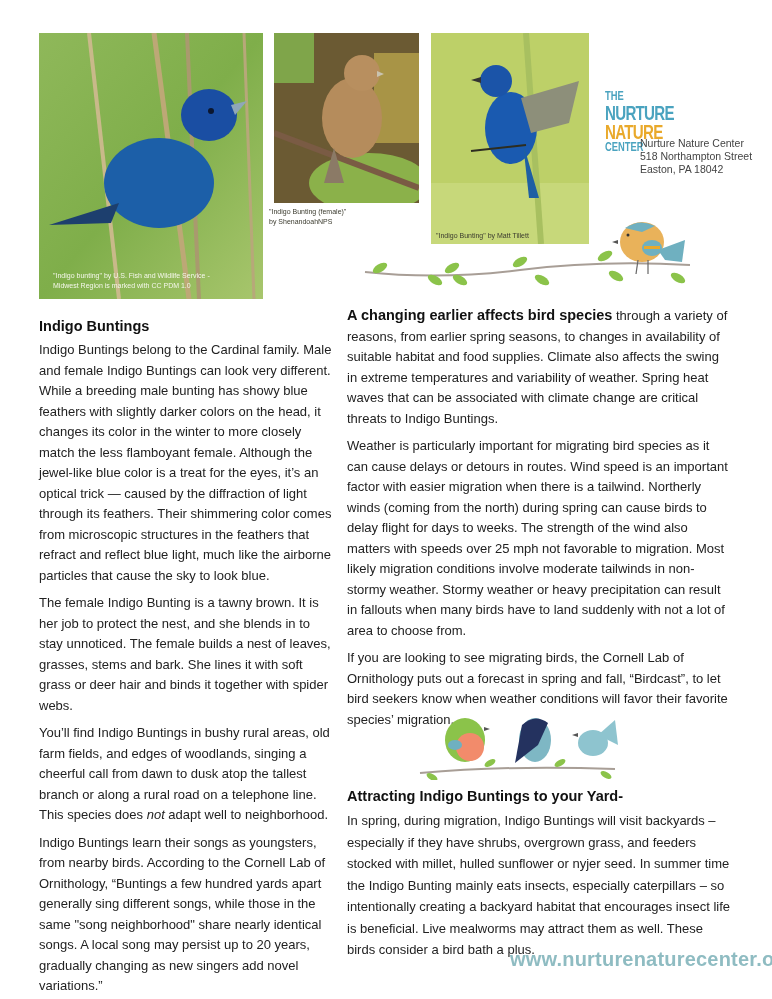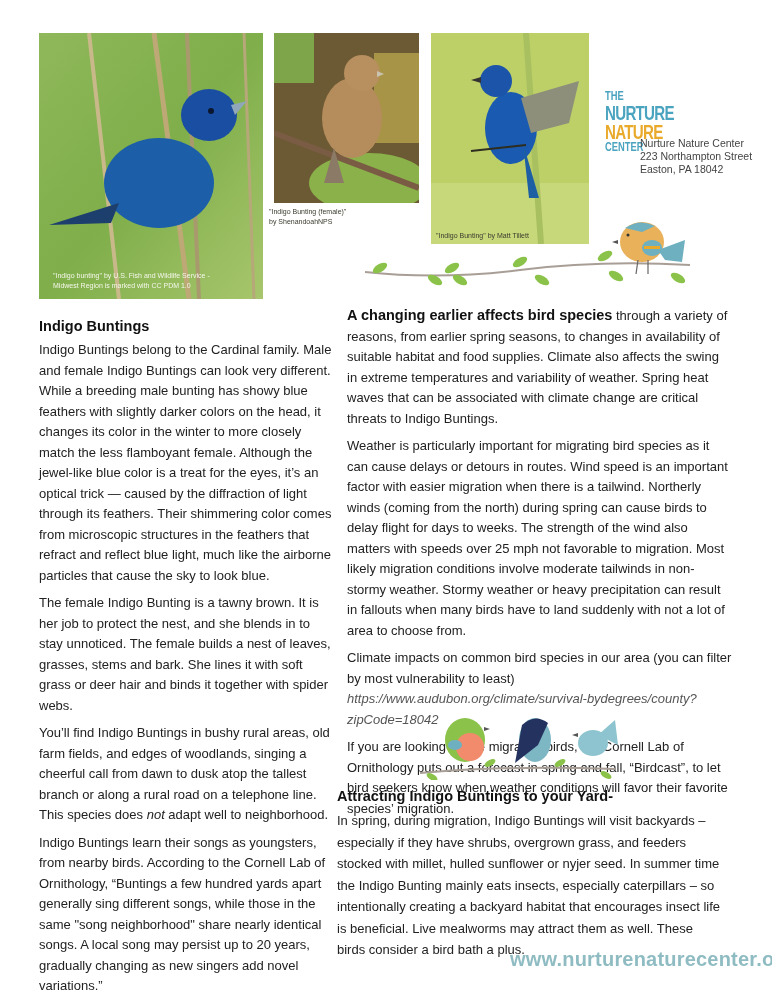--- a/index.html
+++ b/index.html
@@ -90,21 +90,21 @@
 </div>
 
 <div class="logo">
   <div class="l1">THE</div>
   <div class="l2">NURTURE</div>
   <div class="l3">NATURE</div>
   <div class="l4">CENTER</div>
 </div>
 <div class="address">
   <div>Nurture Nature Center</div>
-  <div>223 Northampton Street</div>
+  <div>518 Northampton Street</div>
   <div>Easton, PA 18042</div>
 </div>
 
 <svg class="abs" style="left:360px;top:210px;" width="340" height="80" viewBox="0 0 340 80">
   <path d="M5 62 Q 80 70 160 60 T 330 55" stroke="#a89e96" stroke-width="2" fill="none"></path>
   <g fill="#8bc34a">
     <ellipse cx="20" cy="58" rx="8" ry="4" transform="rotate(-30 20 58)"></ellipse>
     <ellipse cx="75" cy="70" rx="8" ry="4" transform="rotate(30 75 70)"></ellipse>
     <ellipse cx="92" cy="58" rx="8" ry="4" transform="rotate(-30 92 58)"></ellipse>
     <ellipse cx="100" cy="70" rx="8" ry="4" transform="rotate(30 100 70)"></ellipse>
@@ -130,21 +130,20 @@
   <p>Indigo Buntings belong to the Cardinal family. Male and female Indigo Buntings can look very different. While a breeding male bunting has showy blue feathers with slightly darker colors on the head, it changes its color in the winter to more closely match the less flamboyant female. Although the jewel-like blue color is a treat for the eyes, it’s an optical trick — caused by the diffraction of light through its feathers. Their shimmering color comes from microscopic structures in the feathers that refract and reflect blue light, much like the airborne particles that cause the sky to look blue.</p>
   <p>The female Indigo Bunting is a tawny brown. It is her job to protect the nest, and she blends in to stay unnoticed. The female builds a nest of leaves, grasses, stems and bark. She lines it with soft grass or deer hair and binds it together with spider webs.</p>
   <p><span>You’ll find Indigo Buntings in bushy rural areas, old farm fields, and edges of woodlands, singing a cheerful call from dawn to dusk atop the tallest branch or along a rural road on a telephone line. This species does </span><em>not</em><span> adapt well to neighborhood.</span></p>
   <p>Indigo Buntings learn their songs as youngsters, from nearby birds. According to the Cornell Lab of Ornithology, “Buntings a few hundred yards apart generally sing different songs, while those in the same "song neighborhood" share nearly identical songs. A local song may persist up to 20 years, gradually changing as new singers add novel variations.”</p>
 
 </div>
 
 <div class="col" style="left:347px;top:305px;width:385px;">
   <p><span class="lead">A changing earlier affects bird species</span><span> through a variety of reasons, from earlier spring seasons, to changes in availability of suitable habitat and food supplies. Climate also affects the swing in extreme temperatures and variability of weather. Spring heat waves that can be associated with climate change are critical threats to Indigo Buntings.</span></p>
   <p>Weather is particularly important for migrating bird species as it can cause delays or detours in routes. Wind speed is an important factor with easier migration when there is a tailwind. Northerly winds (coming from the north) during spring can cause birds to delay flight for days to weeks. The strength of the wind also matters with speeds over 25 mph not favorable to migration.  Most likely migration conditions involve moderate tailwinds in non-stormy weather. Stormy weather or heavy precipitation can result in fallouts when many birds have to land suddenly with not a lot of area to choose from.</p>
-  <p><span>Climate impacts on common bird species in our area (you can filter by most vulnerability to least) </span><a class="link">https://www.audubon.org/climate/survival-bydegrees/county?zipCode=18042</a></p>
   <p>If you are looking to see migrating birds, the Cornell Lab of Ornithology puts out a forecast in spring and fall, “Birdcast”, to let bird seekers know when weather conditions will favor their favorite species’ migration.</p>
 </div>
 
 <svg class="abs" style="left:410px;top:705px;" width="210" height="75" viewBox="0 0 210 75">
   <path d="M10 68 Q 100 60 205 64" stroke="#a89e96" stroke-width="2" fill="none"></path>
   <g fill="#8bc34a">
     <ellipse cx="22" cy="72" rx="6" ry="3" transform="rotate(30 22 72)"></ellipse>
     <ellipse cx="80" cy="58" rx="6" ry="3" transform="rotate(-30 80 58)"></ellipse>
     <ellipse cx="150" cy="58" rx="6" ry="3" transform="rotate(-30 150 58)"></ellipse>
     <ellipse cx="196" cy="70" rx="6" ry="3" transform="rotate(30 196 70)"></ellipse>
@@ -153,18 +152,18 @@
   <ellipse cx="60" cy="42" rx="14" ry="14" fill="#f28b6b"></ellipse>
   <ellipse cx="45" cy="40" rx="7" ry="5" fill="#6fb0c0"></ellipse>
   <polygon points="74,22 80,24 74,26" fill="#555"></polygon>
   <ellipse cx="125" cy="35" rx="16" ry="22" fill="#7eb7c4"></ellipse>
   <path d="M112 20 Q 125 8 138 18 L 128 40 L 105 58 Z" fill="#24325f"></path>
   <ellipse cx="183" cy="38" rx="15" ry="13" fill="#8ec4cf"></ellipse>
   <polygon points="188,30 205,15 208,40" fill="#8ec4cf"></polygon>
   <polygon points="168,28 162,30 168,32" fill="#555"></polygon>
 </svg>
 
-<div class="col" style="left:337px;top:786px;width:385px;">
+<div class="col" style="left:347px;top:786px;width:385px;">
   <h2>Attracting Indigo Buntings to your Yard-</h2>
   <p style="line-height:21.5px;">In spring, during migration, Indigo Buntings will visit backyards – especially if they have shrubs, overgrown grass, and feeders stocked with millet, hulled sunflower or nyjer seed. In summer time the Indigo Bunting mainly eats insects, especially caterpillars – so intentionally creating a backyard habitat that encourages insect life is beneficial. Live mealworms may attract them as well. These birds consider a bird bath a plus.</p>
 </div>
 
 <a class="footer-url">www.nurturenaturecenter.org</a>
 
 </body></html>

